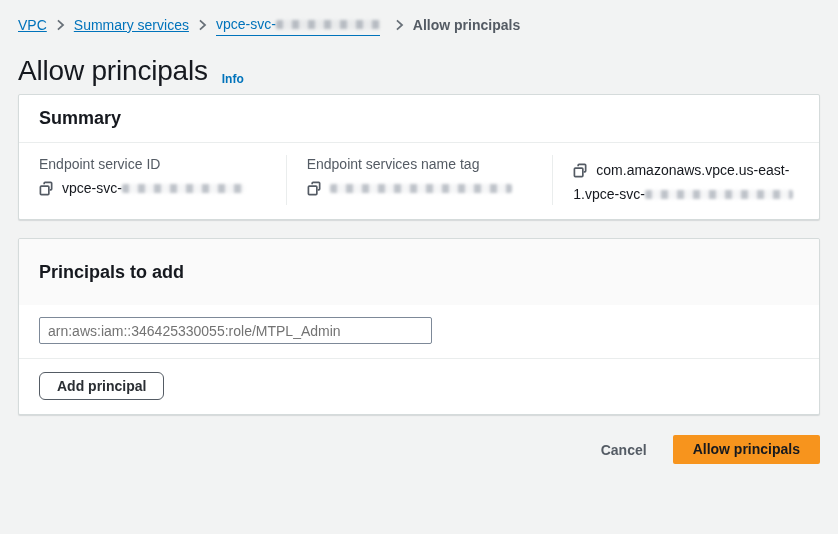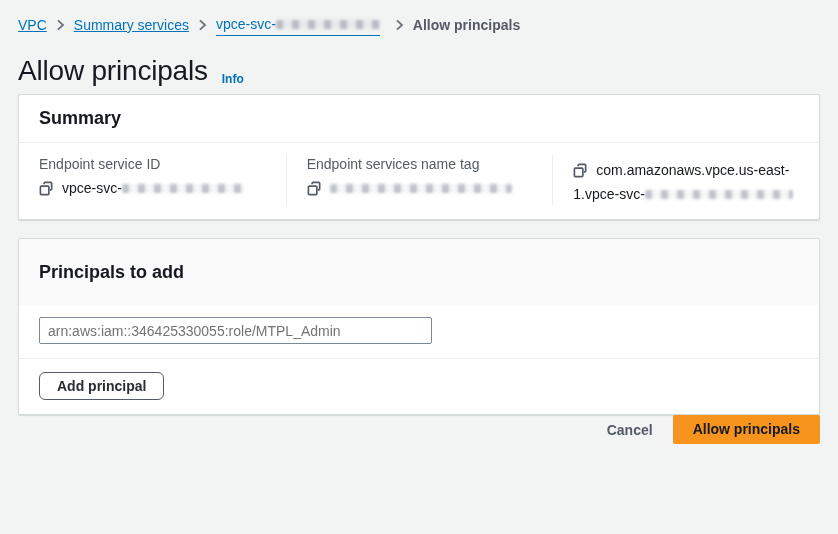--- a/index.html
+++ b/index.html
@@ -81,21 +81,21 @@
   .row-divider { border-top: 1px solid #eaeded; }
   .add-row { padding: 13px 20px 14px; background: #fff; border-radius: 0 0 2px 2px; }
   .btn-secondary {
     background: #fff; border: 1px solid #545b64; border-radius: 6px;
     color: #2a2e33; font-weight: 700; font-size: 14px;
     padding: 5px 17px; line-height: 16px; height: 28px;
     font-family: inherit; cursor: pointer;
   }
 
   
-  .footer-actions { display: flex; justify-content: flex-end; align-items: center; gap: 20px; }
+  .footer-actions { display: flex; justify-content: flex-end; align-items: center; gap: 26px; margin-top: 20px; }
   .btn-link {
     background: none; border: none; color: #545b64;
     font-weight: 700; font-size: 14px; font-family: inherit; cursor: pointer;
   }
   .btn-primary {
     background: #f7941d; border: none; border-radius: 2px;
     color: #16191f; font-weight: 700; font-size: 14px;
     padding: 6px 20px; height: 29px; line-height: 17px;
     font-family: inherit; cursor: pointer;
   }

